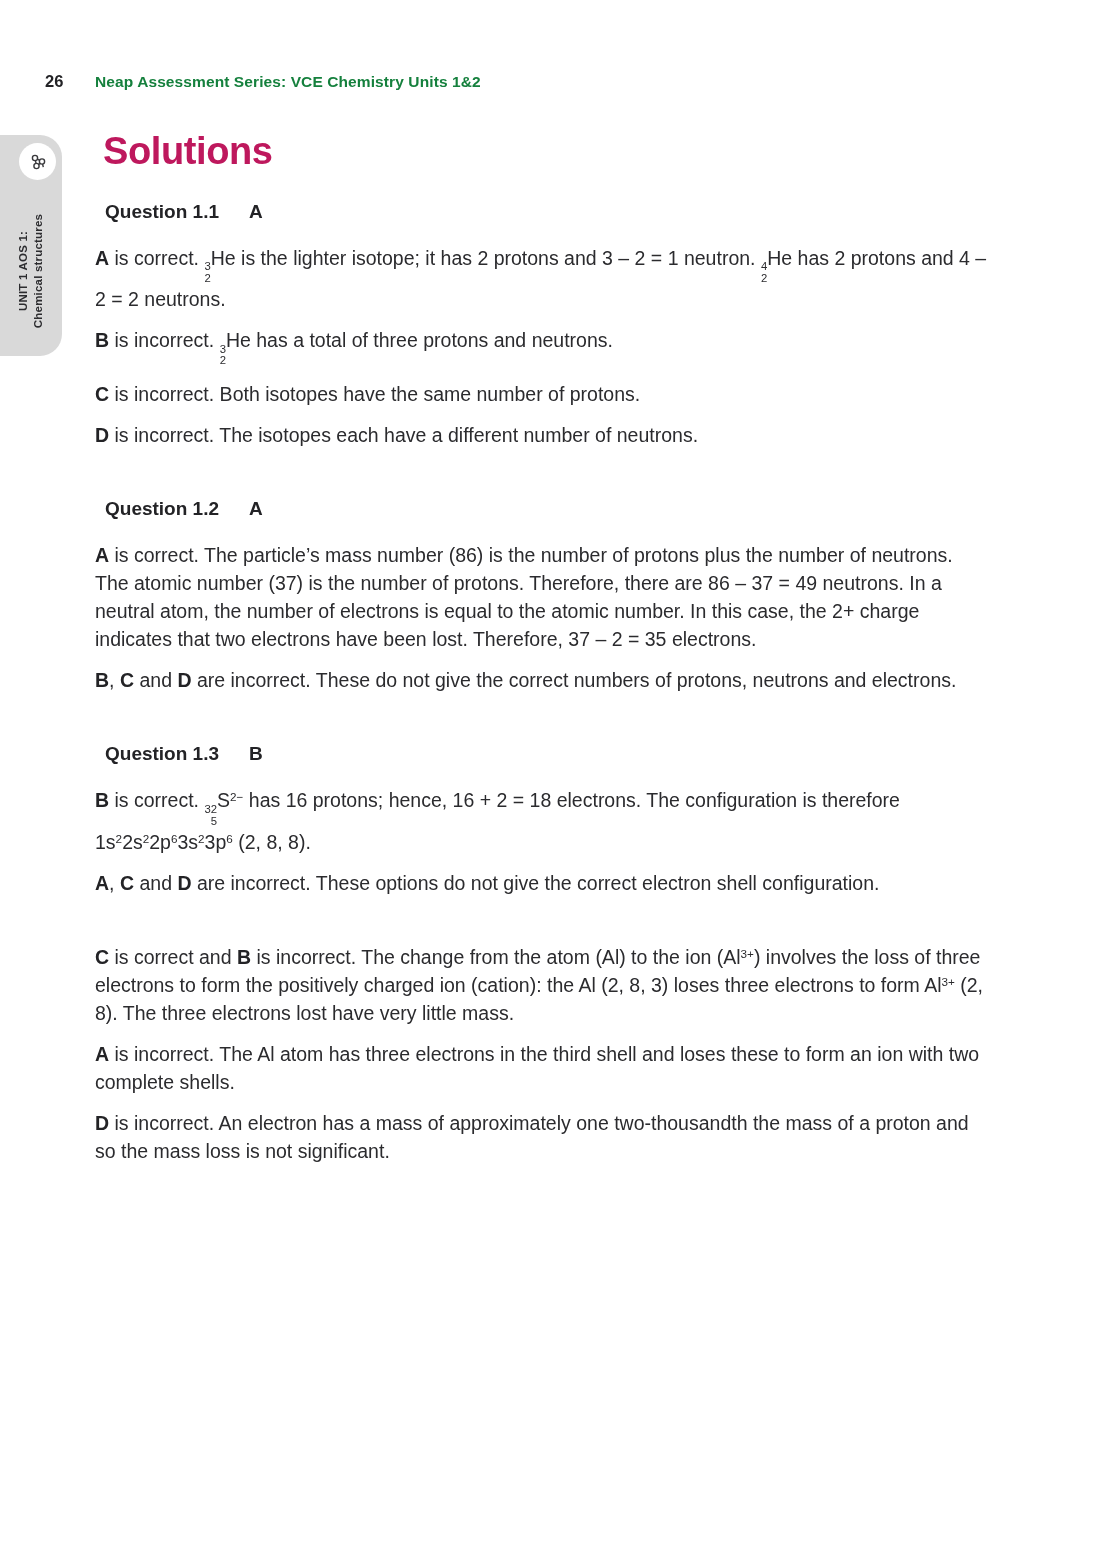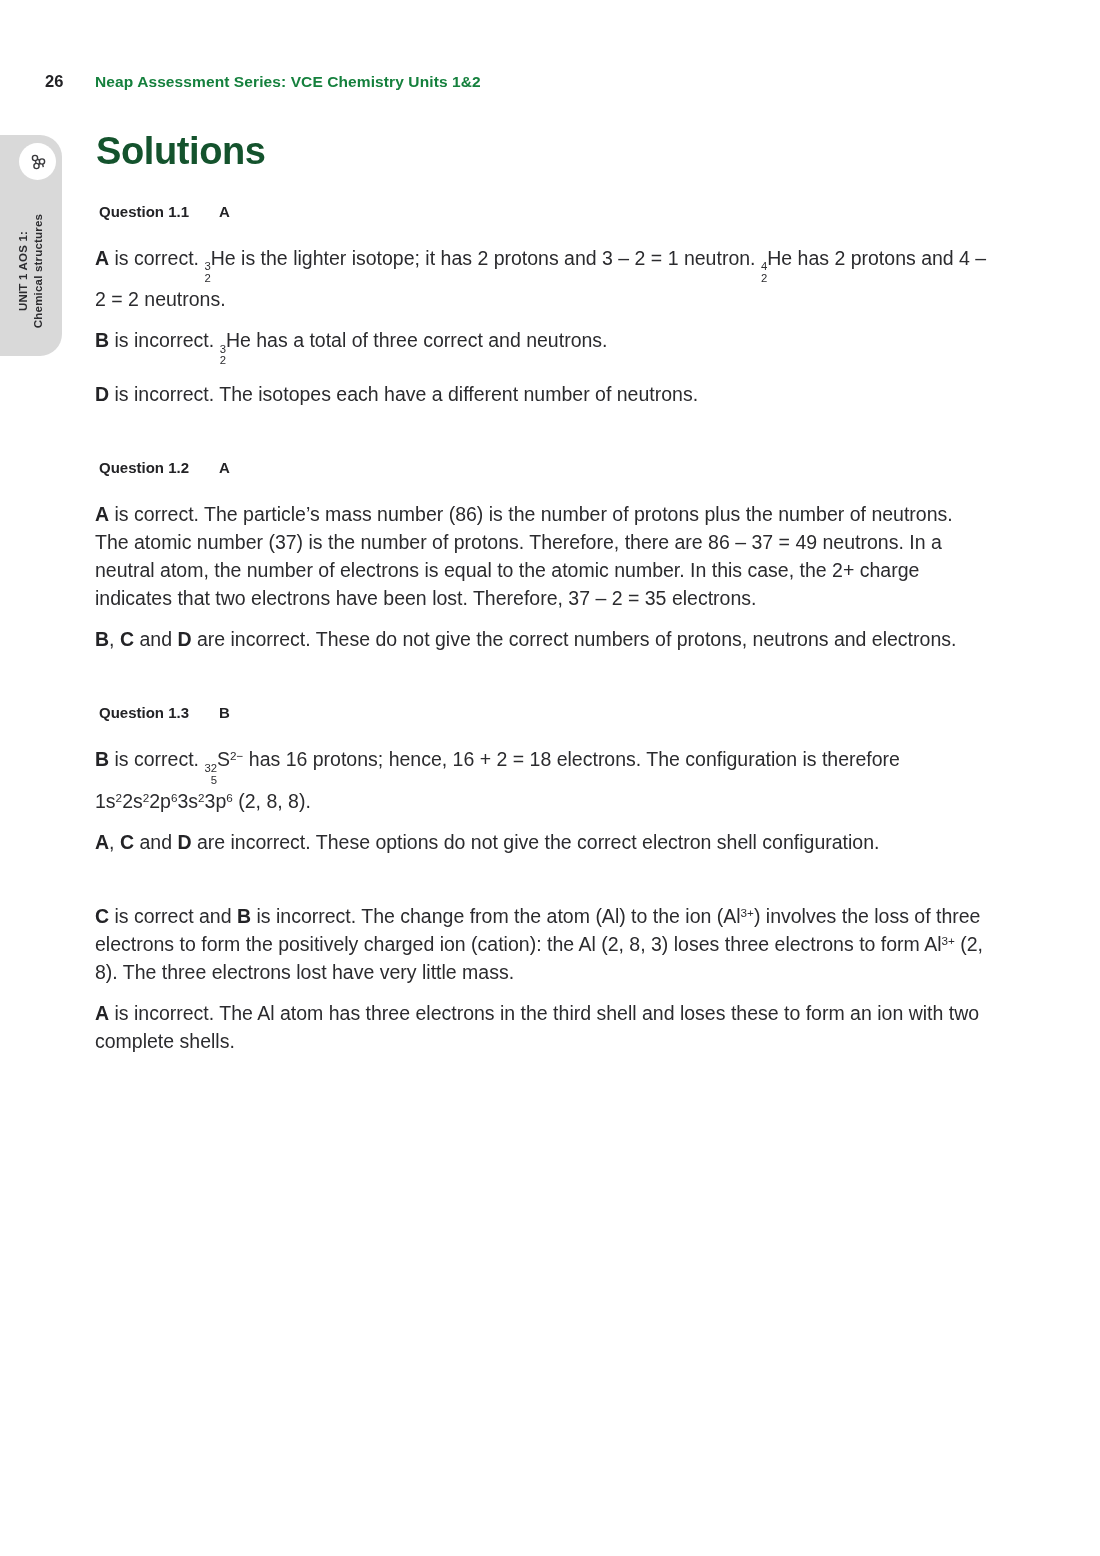--- a/index.html
+++ b/index.html
@@ -19,26 +19,26 @@
     background:#d9d9d9;border-radius:0 22px 22px 0;}
   .tab-circle{position:absolute;top:8px;left:19px;width:37px;height:37px;border-radius:50%;
     background:#ffffff;display:flex;align-items:center;justify-content:center;}
   .tab-text-wrap{position:absolute;left:0;right:0;top:58px;bottom:8px;
     display:flex;align-items:center;justify-content:center;}
   .tab-text{transform:rotate(-90deg);white-space:nowrap;text-align:center;
     font-size:11.5px;font-weight:700;line-height:15px;color:#2c2c2f;letter-spacing:.2px;}
 
   
   main{position:absolute;left:95px;top:130px;width:893px;}
-  h1.page-title{margin:0 0 26px 1px;font-size:38px;line-height:42px;font-weight:800;
-    color:#14532d;letter-spacing:-.4px;}
+  h1.page-title{margin:0 0 26px 8px;font-size:38px;line-height:42px;font-weight:800;
+    color:#be185d;letter-spacing:-.4px;}
   h2.section-title{margin:0 0 22px 0;font-size:27px;line-height:31px;font-weight:800;color:#232326;}
 
   .question{margin:0 0 46px 0;}
-  .q-heading{margin:0 0 18px 4px;font-size:15px;line-height:28px;font-weight:800;color:#232326;}
+  .q-heading{margin:0 0 18px 10px;font-size:19px;line-height:28px;font-weight:800;color:#232326;}
   .q-answer{margin-left:30px;}
 
   .para{margin:0 0 13px 0;font-size:19.5px;line-height:28px;color:#2b2b2e;}
   .para:last-child{margin-bottom:0;}
   .para b{font-weight:700;color:#232326;}
 
   sup.sp{font-size:.6em;line-height:0;vertical-align:.55em;}
 
   
   .nuc{display:inline;white-space:nowrap;}
@@ -87,21 +87,22 @@
           <p class="para"><b>A</b><span> is correct. </span><span class="nuc"><span class="stack">
                 <span>3</span>
                 <span>2</span>
               </span><span>He</span></span><span> is the lighter isotope; it has 2 protons and 3 – 2 = 1 neutron. </span><span class="nuc"><span class="stack">
                 <span>4</span>
                 <span>2</span>
               </span><span>He</span></span><span> has 2 protons and 4 – 2 = 2 neutrons.</span></p>
           <p class="para"><b>B</b><span> is incorrect. </span><span class="nuc"><span class="stack">
                 <span>3</span>
                 <span>2</span>
-              </span><span>He</span></span><span> has a total of three correct and neutrons.</span></p>
+              </span><span>He</span></span><span> has a total of three protons and neutrons.</span></p>
+          <p class="para"><b>C</b><span> is incorrect. Both isotopes have the same number of protons.</span></p>
           <p class="para"><b>D</b><span> is incorrect. The isotopes each have a different number of neutrons.</span></p>
         </div>
   </section>
 
   <section class="question">
     <h3 class="q-heading">
       <span>Question 1.2</span><span class="q-answer">A</span>
     </h3>
     <div>
           <p class="para"><b>A</b><span> is correct. The particle’s mass number (86) is the number of protons plus the number of neutrons. The atomic number (37) is the number of protons. Therefore, there are 86 – 37 = 49 neutrons. In a neutral atom, the number of electrons is equal to the atomic number. In this case, the 2+ charge indicates that two electrons have been lost. Therefore, 37 – 2 = 35 electrons.</span></p>
@@ -119,16 +120,17 @@
                 <span>5</span>
               </span><span>S</span><sup class="chg">2−</sup></span><span>  has 16 protons; hence, 16 + 2 = 18 electrons. The configuration is therefore 1s</span><sup class="sp">2</sup><span>2s</span><sup class="sp">2</sup><span>2p</span><sup class="sp">6</sup><span>3s</span><sup class="sp">2</sup><span>3p</span><sup class="sp">6</sup><span> (2, 8, 8).</span></p>
           <p class="para"><b>A</b><span>, </span><b>C</b><span> and </span><b>D</b><span> are incorrect. These options do not give the correct electron shell configuration.</span></p>
         </div>
   </section>
 
   <section class="question">
     <div>
           <p class="para"><b>C</b><span> is correct and </span><b>B</b><span> is incorrect. The change from the atom (Al) to the ion (Al</span><sup class="sp">3+</sup><span>) involves the loss of three electrons to form the positively charged ion (cation): the Al (2, 8, 3) loses three electrons to form Al</span><sup class="sp">3+</sup><span> (2, 8). The three electrons lost have very little mass.</span></p>
           <p class="para"><b>A</b><span> is incorrect. The Al atom has three electrons in the third shell and loses these to form an ion with two complete shells.</span></p>
+          <p class="para"><b>D</b><span> is incorrect. An electron has a mass of approximately one two-thousandth the mass of a proton and so the mass loss is not significant.</span></p>
         </div>
   </section>
 </div>
 </main>
 
 </body></html>

